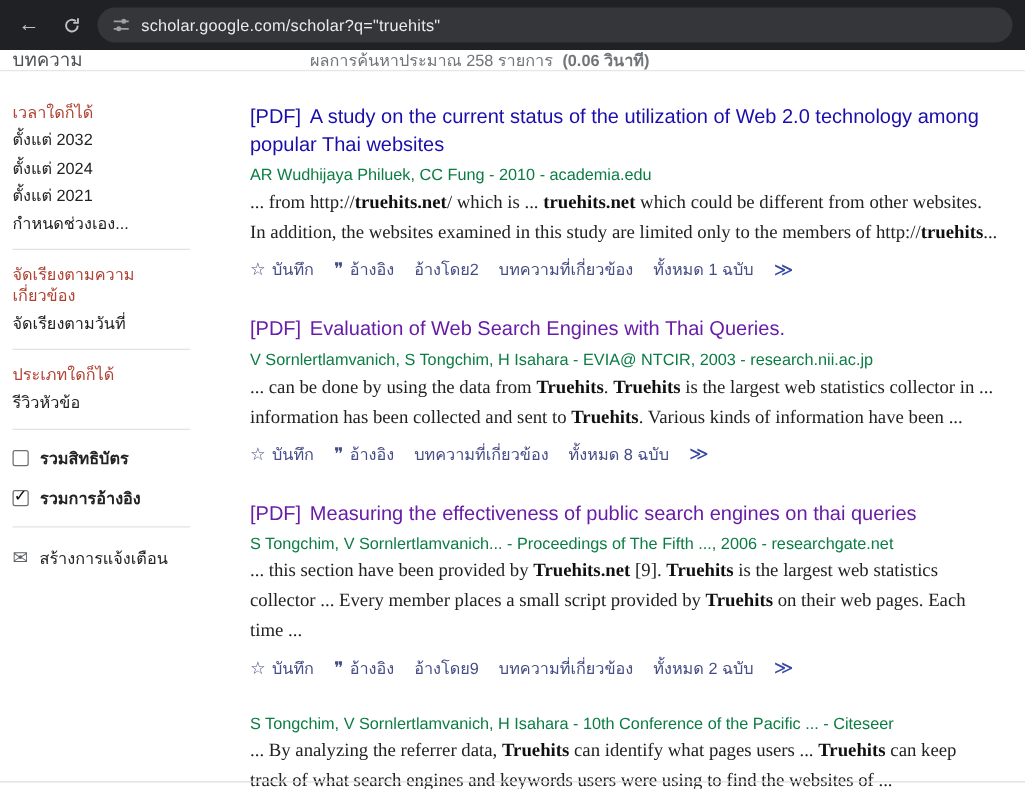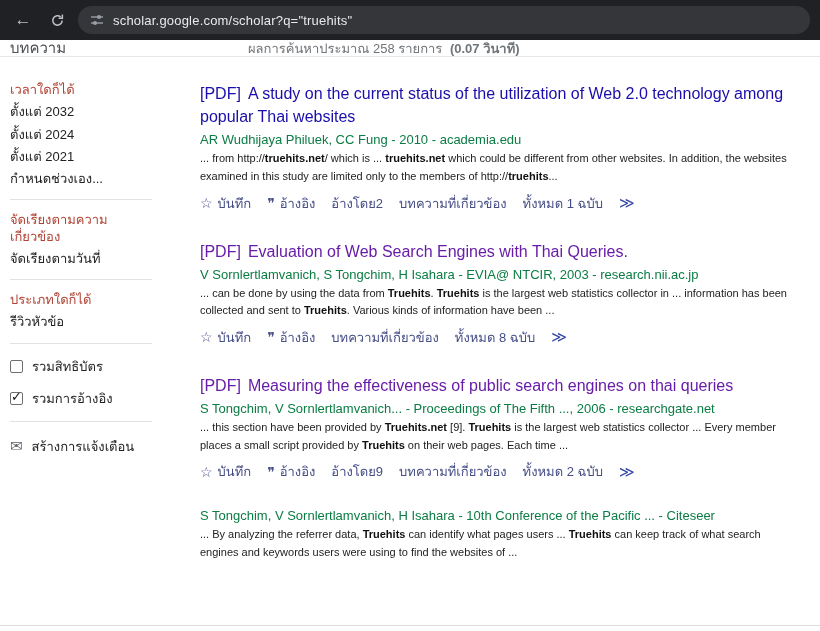--- a/index.html
+++ b/index.html
@@ -43,39 +43,39 @@
   .sidebar{
     width:192px;flex:0 0 192px;padding:25px 0 0 10px;font-size:13px;color:#222;
   }
   .sidebar .item{
     margin-bottom:6px;line-height:1.25;max-width:140px;overflow-wrap:break-word;cursor:pointer;
   }
   .sidebar .item.selected{color:var(--sel-red);}
   .sidebar hr{
     border:none;border-top:1px solid #e2e2e2;margin:12px 40px 12px 0;
   }
-  .check-row{display:flex;align-items:center;gap:9px;margin-bottom:11px;cursor:pointer;}
+  .check-row{display:flex;align-items:center;gap:9px;margin-bottom:11px;cursor:pointer;font-weight:bold;}
   .checkbox{
     width:13px;height:13px;border:1.5px solid #6f6f6f;border-radius:2px;
     background:#fff;position:relative;flex:0 0 auto;
   }
   .checkbox.checked::after{
     content:"\2713";position:absolute;top:-4px;left:0;font-size:13px;
     font-weight:bold;color:#111;
   }
   .alert-row{display:flex;align-items:center;gap:9px;margin-top:14px;cursor:pointer;}
   .alert-row .env{font-size:15px;color:#5f6368;}
   
   .results{flex:1;padding:25px 12px 0 8px;max-width:618px;}
   .result{margin-bottom:26px;}
   .result-title{font-size:16px;line-height:1.45;}
   .pdf-tag{margin-right:7px;cursor:pointer;}
   .title-link{cursor:pointer;}
   .byline{font-size:13px;color:var(--byline-green);margin-top:4px;cursor:pointer;}
-  .snippet{font-size:11px;color:#222;line-height:1.6;margin-top:3px;}
+  .snippet{font-size:15px;color:#222;line-height:1.6;margin-top:3px;font-family:Liberation Serif, serif;}
   .snippet b{color:#101010;}
   .actions{
     display:flex;align-items:center;gap:16px;margin-top:7px;
     font-size:13px;color:var(--action-link);
   }
   .action{display:flex;align-items:center;gap:5px;cursor:pointer;}
   .action .ic{font-size:14px;}
   .more{color:var(--more-link);font-size:15px;cursor:pointer;}
   .bottom-edge{
     position:absolute;left:0;right:0;bottom:5px;border-top:1px solid #dcdcdc;
@@ -102,21 +102,21 @@
       </svg>
     </span>
     <span class="url-text">scholar.google.com/scholar?q="truehits"</span>
   </div>
 </div>
 
 <div class="page-header">
   <div class="nav-label">บทความ</div>
   <div class="results-info">
     <span>ผลการค้นหาประมาณ 258 รายการ</span>
-    <span class="time">(0.07 วินาที)</span>
+    <span class="time">(0.06 วินาที)</span>
   </div>
 </div>
 
 <div class="content">
 
   <aside class="sidebar">
     <div class="item selected">เวลาใดก็ได้</div>
     <div class="item">ตั้งแต่ 2032</div>
     <div class="item">ตั้งแต่ 2024</div>
     <div class="item">ตั้งแต่ 2021</div>

